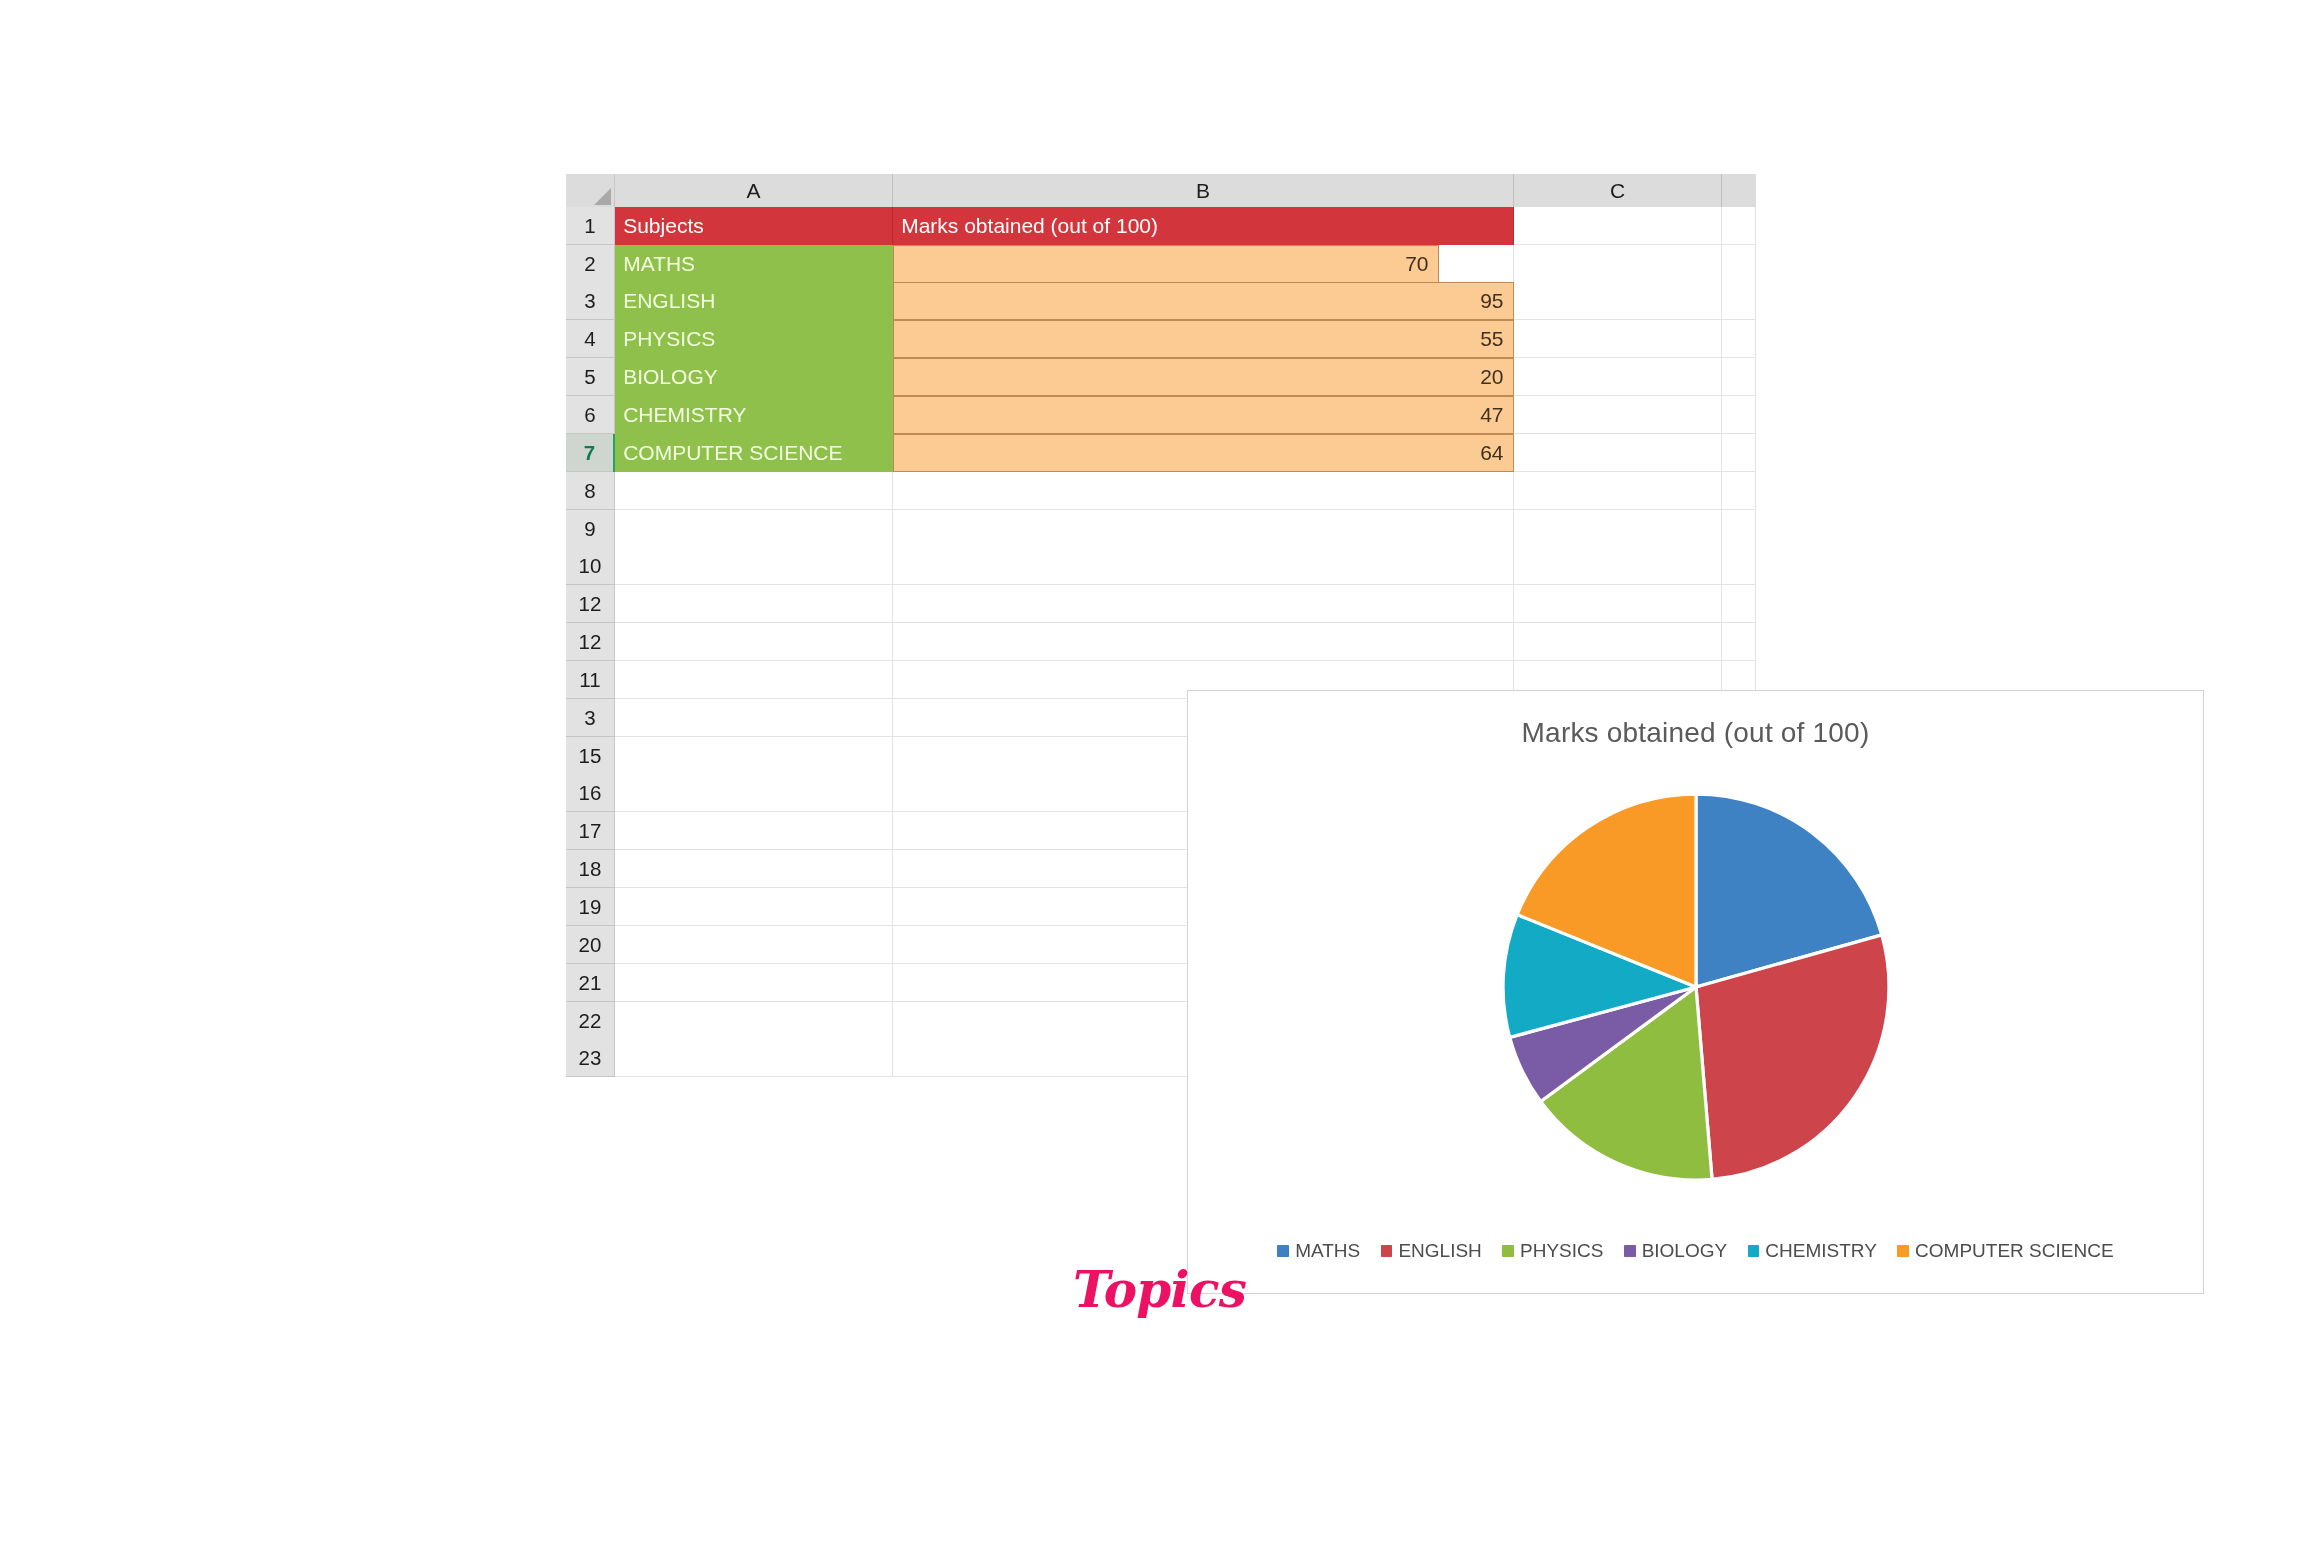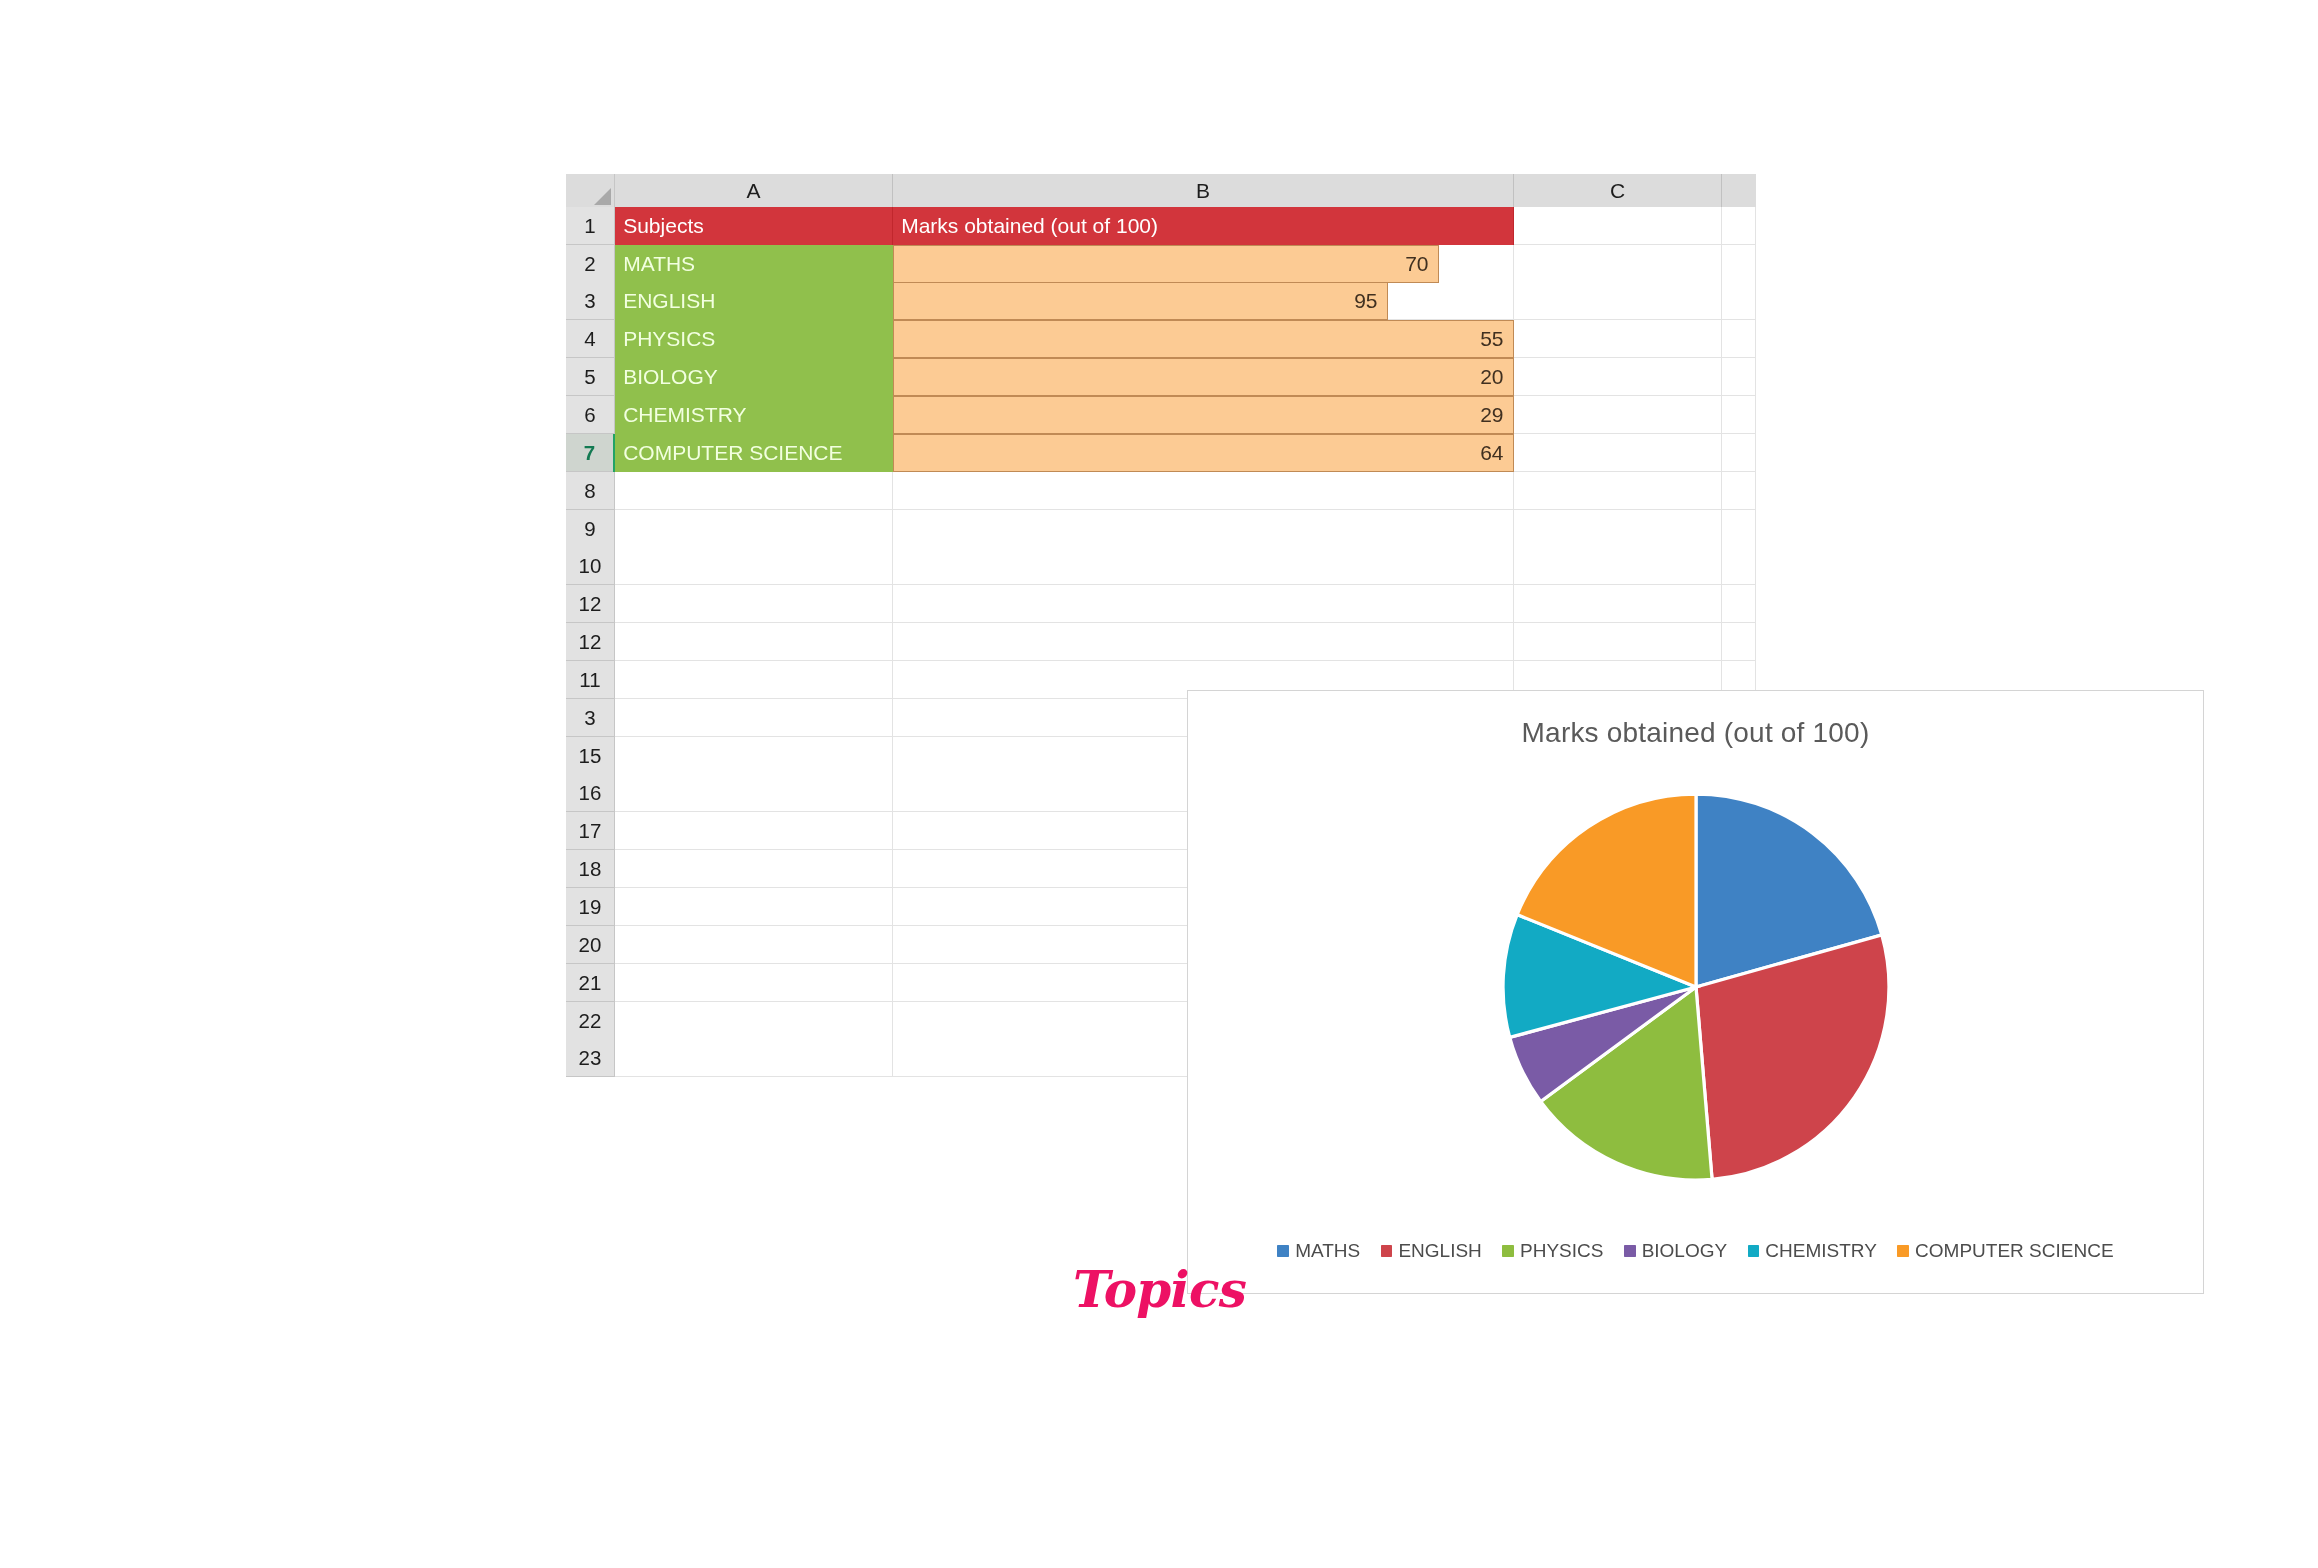--- a/index.html
+++ b/index.html
@@ -308,27 +308,27 @@
       <div class="row-head" style="top: 790px; height: 38px;">21</div>
       <div class="row-head" style="top: 828px; height: 38px;">22</div>
       <div class="row-head" style="top: 865px; height: 38px;">23</div>
     </div>
   <div id="data-layer">
       <div class="cell cell-hdr" style="left: 49px; top: 33px; width: 278px; height: 38px;">Subjects</div>
       <div class="cell cell-hdr" style="left: 327px; top: 33px; width: 621px; height: 38px;">Marks obtained (out of 100)</div>
       <div class="cell cell-subject" style="left: 49px; top: 71px; width: 278px; height: 38px;">MATHS</div>
       <div class="cell cell-mark" style="left: 327px; top: 71px; width: 546px; height: 38px;">70</div>
       <div class="cell cell-subject" style="left: 49px; top: 108px; width: 278px; height: 38px;">ENGLISH</div>
-      <div class="cell cell-mark" style="left: 327px; top: 108px; width: 495px; height: 38px;">95</div>
+      <div class="cell cell-mark" style="left: 327px; top: 108px; width: 621px; height: 38px;">95</div>
       <div class="cell cell-subject" style="left: 49px; top: 146px; width: 278px; height: 38px;">PHYSICS</div>
       <div class="cell cell-mark" style="left: 327px; top: 146px; width: 621px; height: 38px;">55</div>
       <div class="cell cell-subject" style="left: 49px; top: 184px; width: 278px; height: 38px;">BIOLOGY</div>
       <div class="cell cell-mark" style="left: 327px; top: 184px; width: 621px; height: 38px;">20</div>
       <div class="cell cell-subject" style="left: 49px; top: 222px; width: 278px; height: 38px;">CHEMISTRY</div>
-      <div class="cell cell-mark" style="left: 327px; top: 222px; width: 621px; height: 38px;">29</div>
+      <div class="cell cell-mark" style="left: 327px; top: 222px; width: 621px; height: 38px;">47</div>
       <div class="cell cell-subject" style="left: 49px; top: 260px; width: 278px; height: 38px;">COMPUTER SCIENCE</div>
       <div class="cell cell-mark" style="left: 327px; top: 260px; width: 621px; height: 38px;">64</div>
       <div style="position: absolute; left: 47px; top: 260px; width: 2px; height: 38px; background: rgb(33, 163, 102);"></div>
     </div>
 
   <div id="chart">
     <div id="chart-title">Marks obtained (out of 100)</div>
 
     <div id="pie-wrap">
       <svg id="pie-svg" viewBox="0 0 200 200">

